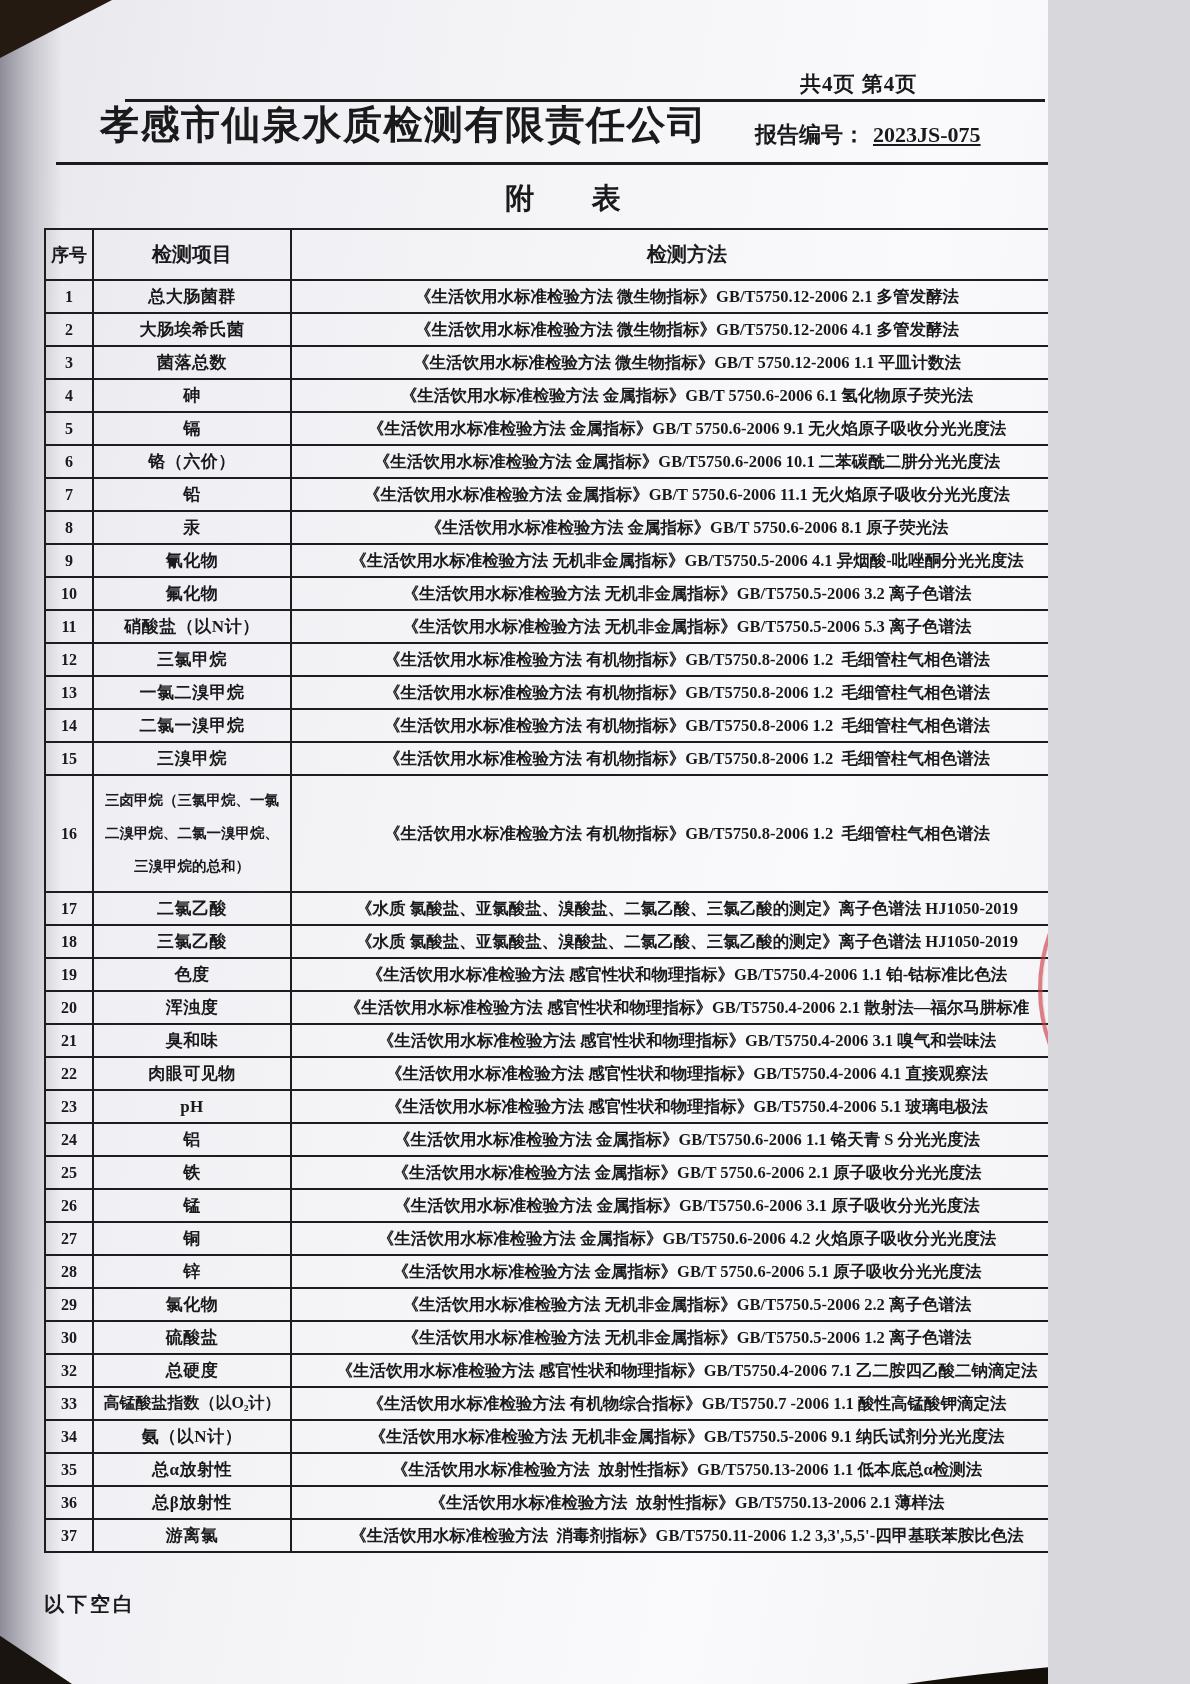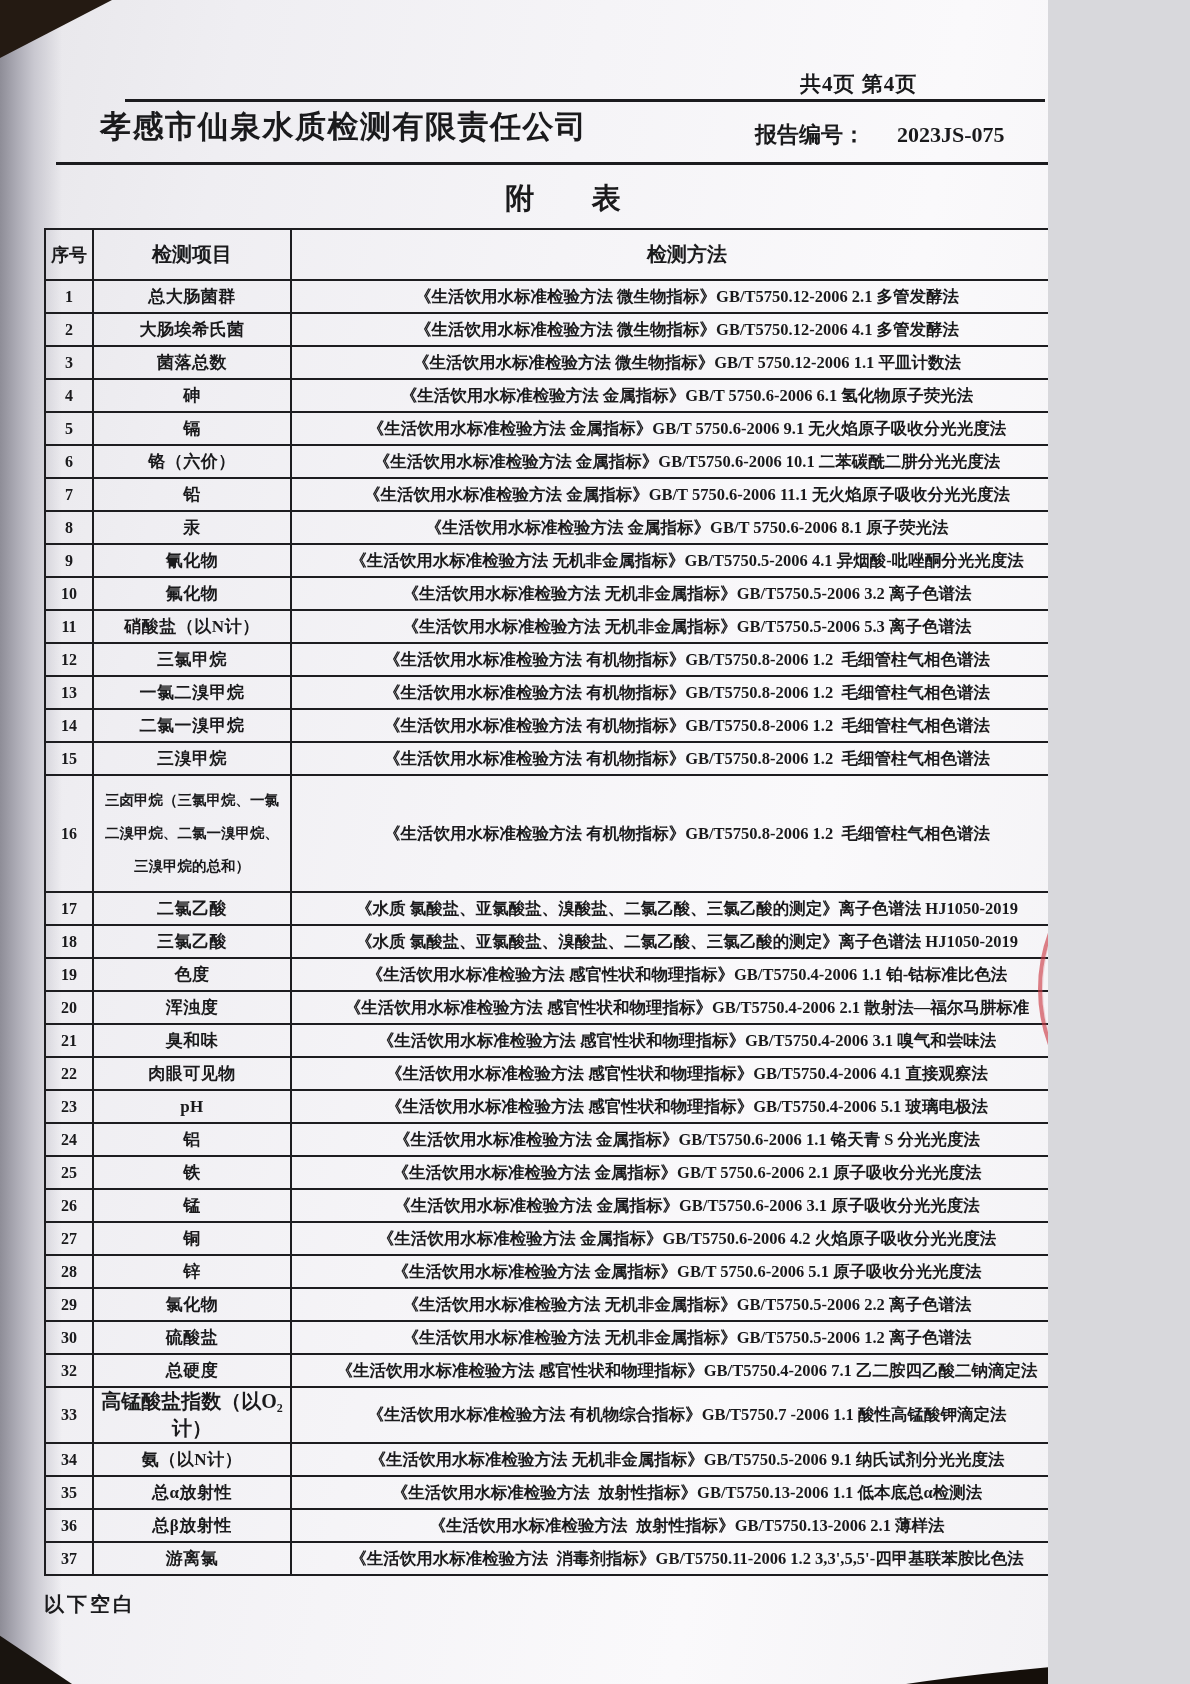--- a/index.html
+++ b/index.html
@@ -18,40 +18,40 @@
     clip-path:polygon(0 0,100% 0,0 100%);}
   .corner-bl{position:absolute;left:0;bottom:0;width:72px;height:62px;background:#19140f;
     clip-path:polygon(0 22%,100% 100%,0 100%);}
   .bottom-dark{position:absolute;left:600px;top:1652px;width:1600px;height:300px;
     background:#150f0a;border-radius:50%;}
   
   .page-info{position:absolute;left:800px;top:70px;font-size:21px;font-weight:bold;letter-spacing:1px;}
   .rule{position:absolute;height:3px;background:#1c1c1f;}
   .rule1{left:125px;top:99px;width:920px;}
   .rule2{left:56px;top:162px;width:1008px;}
-  .company{position:absolute;left:100px;top:106px;font-size:31px;font-weight:bold;letter-spacing:1.5px;
+  .company{position:absolute;left:100px;top:98px;font-size:39px;font-weight:bold;letter-spacing:1.5px;
     font-family:"Liberation Sans","DejaVu Sans",sans-serif;}
   .report-row{position:absolute;left:755px;top:120px;font-size:22px;font-weight:600;white-space:pre;}
-  .report-no{margin-left:32px;font-weight:600;}
+  .report-no{margin-left:8px;font-weight:600;text-decoration:underline;}
   .doc-title{position:absolute;left:44px;top:179px;width:1040px;text-align:center;
     font-size:29px;font-weight:bold;white-space:pre;letter-spacing:2px;}
   
   table.det{position:absolute;left:44px;top:228px;width:1040px;border-collapse:collapse;table-layout:fixed;}
   table.det col.c-no{width:48px;}
   table.det col.c-item{width:198px;}
   table.det th,table.det td{border:2.5px solid #1d1d20;padding:0;overflow:hidden;vertical-align:middle;}
   tr.hdr{height:51px;}
   tr.hdr th{font-size:20px;font-weight:bold;text-align:center;}
   tr.hdr th.h-no{font-size:18px;border-radius:11px;}
   tr.r-norm{height:33px;}
   tr.r-tall{height:111px;}
   td.no{text-align:center;font-size:16px;font-weight:bold;}
   td.item{text-align:center;font-size:17px;font-weight:bold;letter-spacing:0.5px;}
   td.item.small{font-size:14.5px;line-height:33px;padding:8px 10px;letter-spacing:0;}
-  td.item.smaller{font-size:20px;letter-spacing:0;}
+  td.item.smaller{font-size:16px;letter-spacing:0;}
   td.method{text-align:center;font-size:16.5px;font-weight:600;white-space:pre;letter-spacing:0;border-radius:14px;}
   .below-blank{position:absolute;left:44px;top:1591px;width:1040px;
     font-size:20px;font-weight:600;letter-spacing:3px;}
   
   .stamp-circle{position:absolute;left:1038px;top:826px;width:318px;height:318px;border-radius:50%;
     border:4px solid rgba(205,62,72,0.65);box-shadow:inset 0 0 0 1px rgba(220,120,130,0.25);}
   .stamp-char{position:absolute;color:rgba(193,44,56,0.82);font-size:33px;font-weight:bold;
     font-family:"Liberation Sans","DejaVu Sans",sans-serif;}
   .sc1{left:1066px;top:886px;transform:rotate(-55deg);}
   .sc2{left:1050px;top:946px;transform:rotate(-77deg);}

